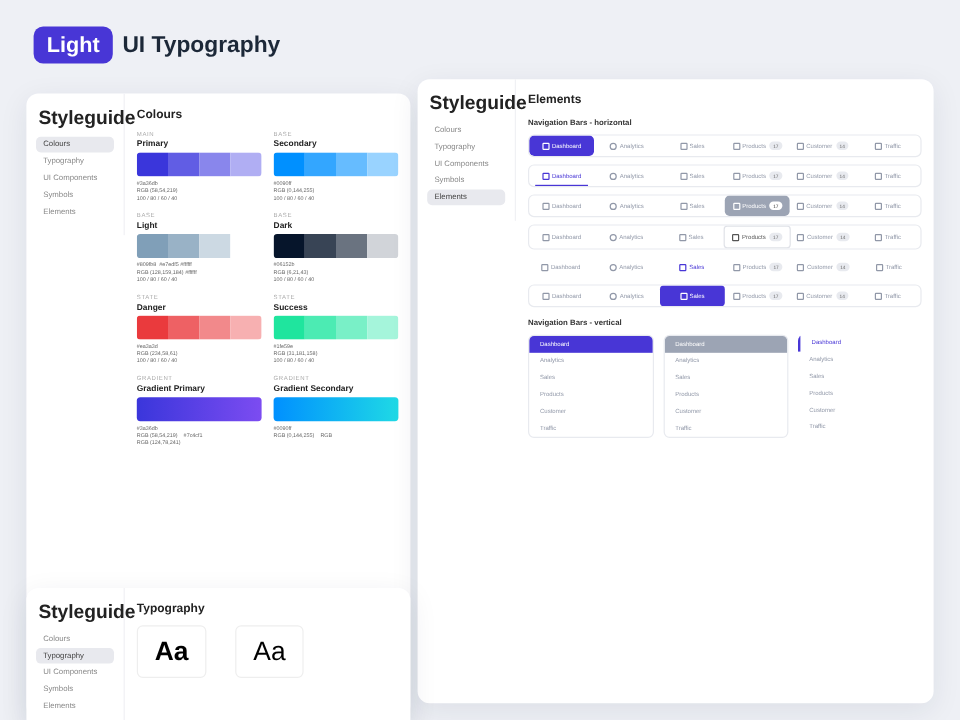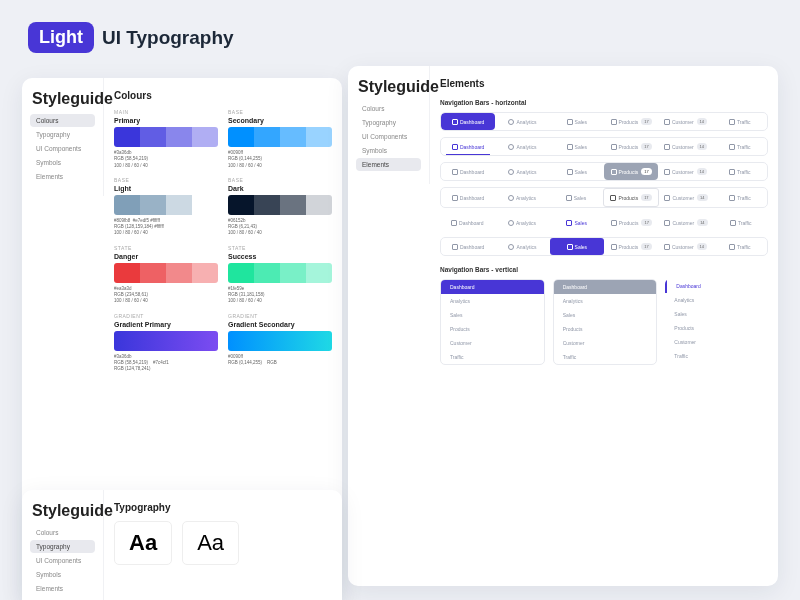--- a/index.html
+++ b/index.html
@@ -38,21 +38,21 @@
 .nav-item.pur{color:#4836d6}
 .nav-item .bd{background:#e8eaef;color:#666;font-size:4px;padding:1px 3px;border-radius:6px;margin-left:1px}
 .nav-item.fill .bd,.nav-item.fill-g .bd,.nav-item.boxp .bd{background:#fff;color:#333}
 .vnav{display:flex;gap:8px}
 .vcol{flex:1;border:1px solid #e8eaef;border-radius:5px;overflow:hidden}
 .vcol.nb{border:none}
 .vitem{display:flex;align-items:center;gap:3px;padding:4px 6px;font-size:5px;color:#9198a8;cursor:pointer}
 .vitem.fill{background:#4836d6;color:#fff}
 .vitem.fill-g{background:#9ca4b4;color:#fff}
 .vitem.bl{border-left:2px solid #4836d6;color:#4836d6}
-.typo-box{display:flex;gap:10px}
+.typo-box{display:flex;gap:24px}
 .aa{border:1px solid #eee;border-radius:5px;padding:8px 14px;font-size:22px;font-weight:700}
 .panel-l2{left:22px;top:490px;width:320px;height:120px}
 </style>
 </head>
 <body>
 
 <div class="header">
   <span class="badge">Light</span>
   <span class="title">UI Typography</span>
 </div>

